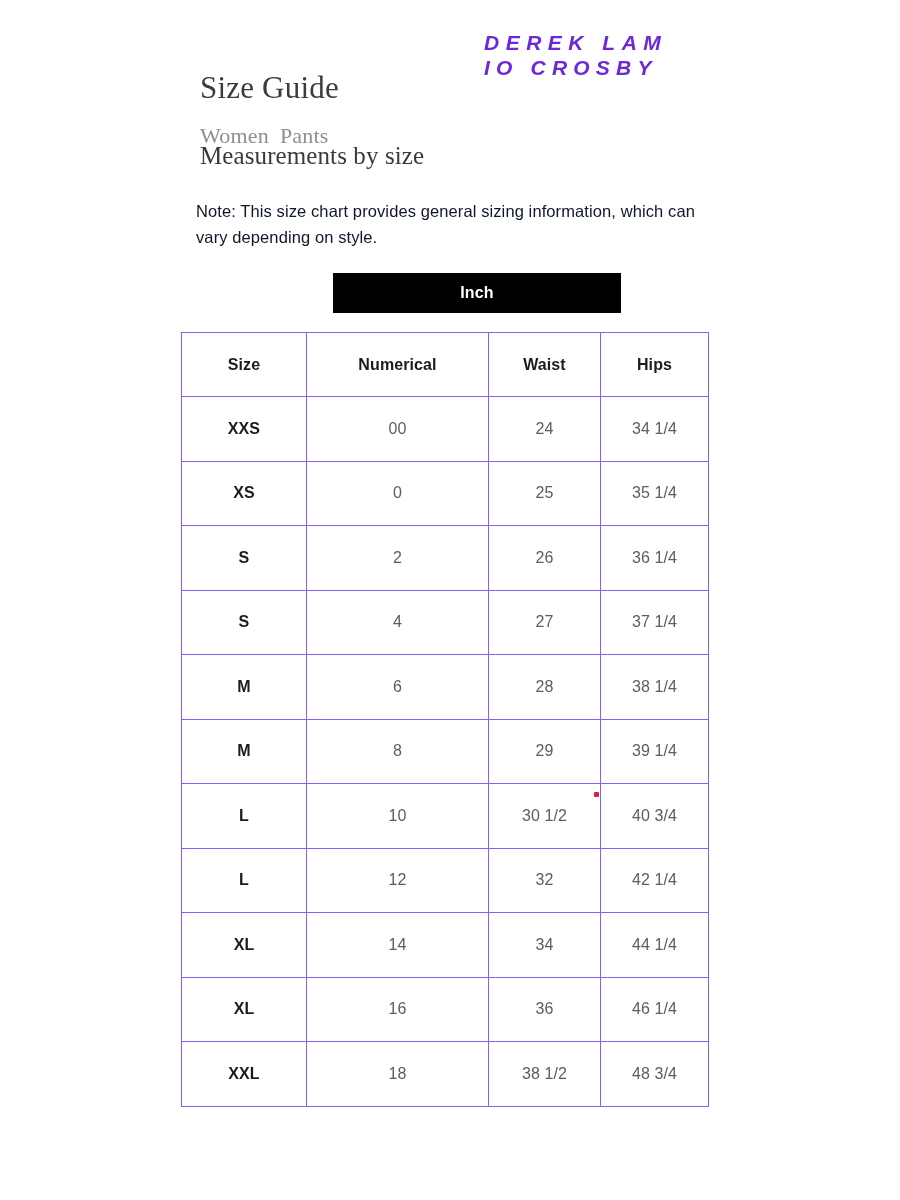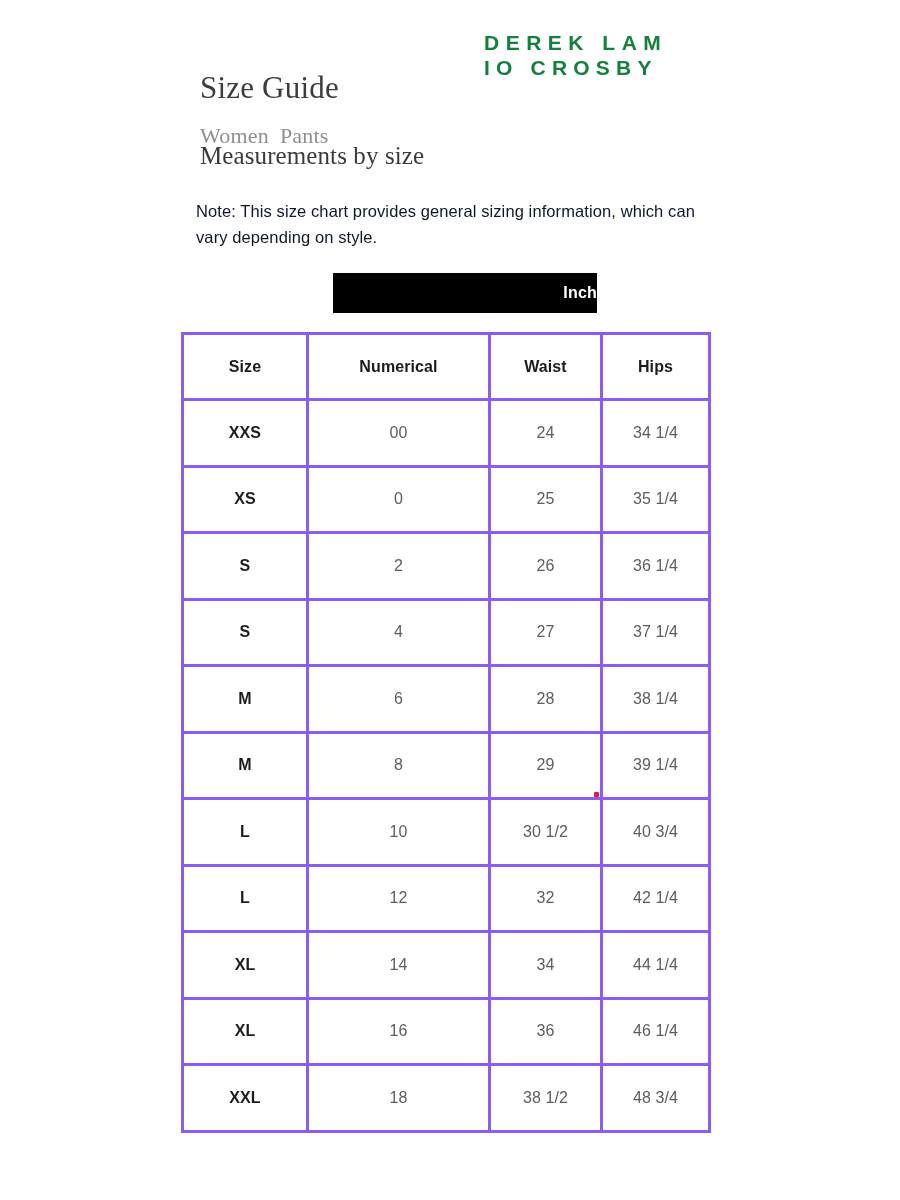--- a/index.html
+++ b/index.html
@@ -53,24 +53,25 @@
   }
 
   
   .brand-logo {
     position: absolute;
     left: 484px;
     top: 30px;
     font-family: "Liberation Sans", sans-serif;
     font-weight: 700;
     font-size: 21px;
-    color: #15803d;
+    color: #6d28d9;
     line-height: 25px;
     letter-spacing: 6.5px;
     white-space: nowrap;
+    font-style: italic;
   }
   .brand-logo .line2 {
     letter-spacing: 6.2px;
   }
 
   
   .section-heading {
     position: absolute;
     left: 200px;
     top: 142px;
@@ -90,26 +91,26 @@
     line-height: 26px;
     color: #0f172a;
     letter-spacing: 0.1px;
   }
 
   
   .unit-tab {
     position: absolute;
     left: 333px;
     top: 273px;
-    width: 264px;
+    width: 288px;
     height: 40px;
     background: #000000;
     display: flex;
     align-items: center;
-    justify-content: flex-end;
+    justify-content: center;
   }
   .unit-tab-label {
     color: #ffffff;
     font-size: 16px;
     font-weight: 700;
     letter-spacing: 0.2px;
   }
 
   
   .size-table-wrap {
@@ -118,21 +119,21 @@
     top: 332px;
     width: 527px;
   }
   table.size-table {
     border-collapse: collapse;
     width: 527px;
     table-layout: fixed;
   }
   table.size-table td,
   table.size-table th {
-    border: 3px solid #8b5cf6;
+    border: 1px solid #8b5cf6;
     text-align: center;
     vertical-align: middle;
     padding: 0;
   }
   table.size-table th {
     height: 63px;
     font-size: 16px;
     font-weight: 700;
     color: #1c1c1c;
     letter-spacing: 0.1px;

